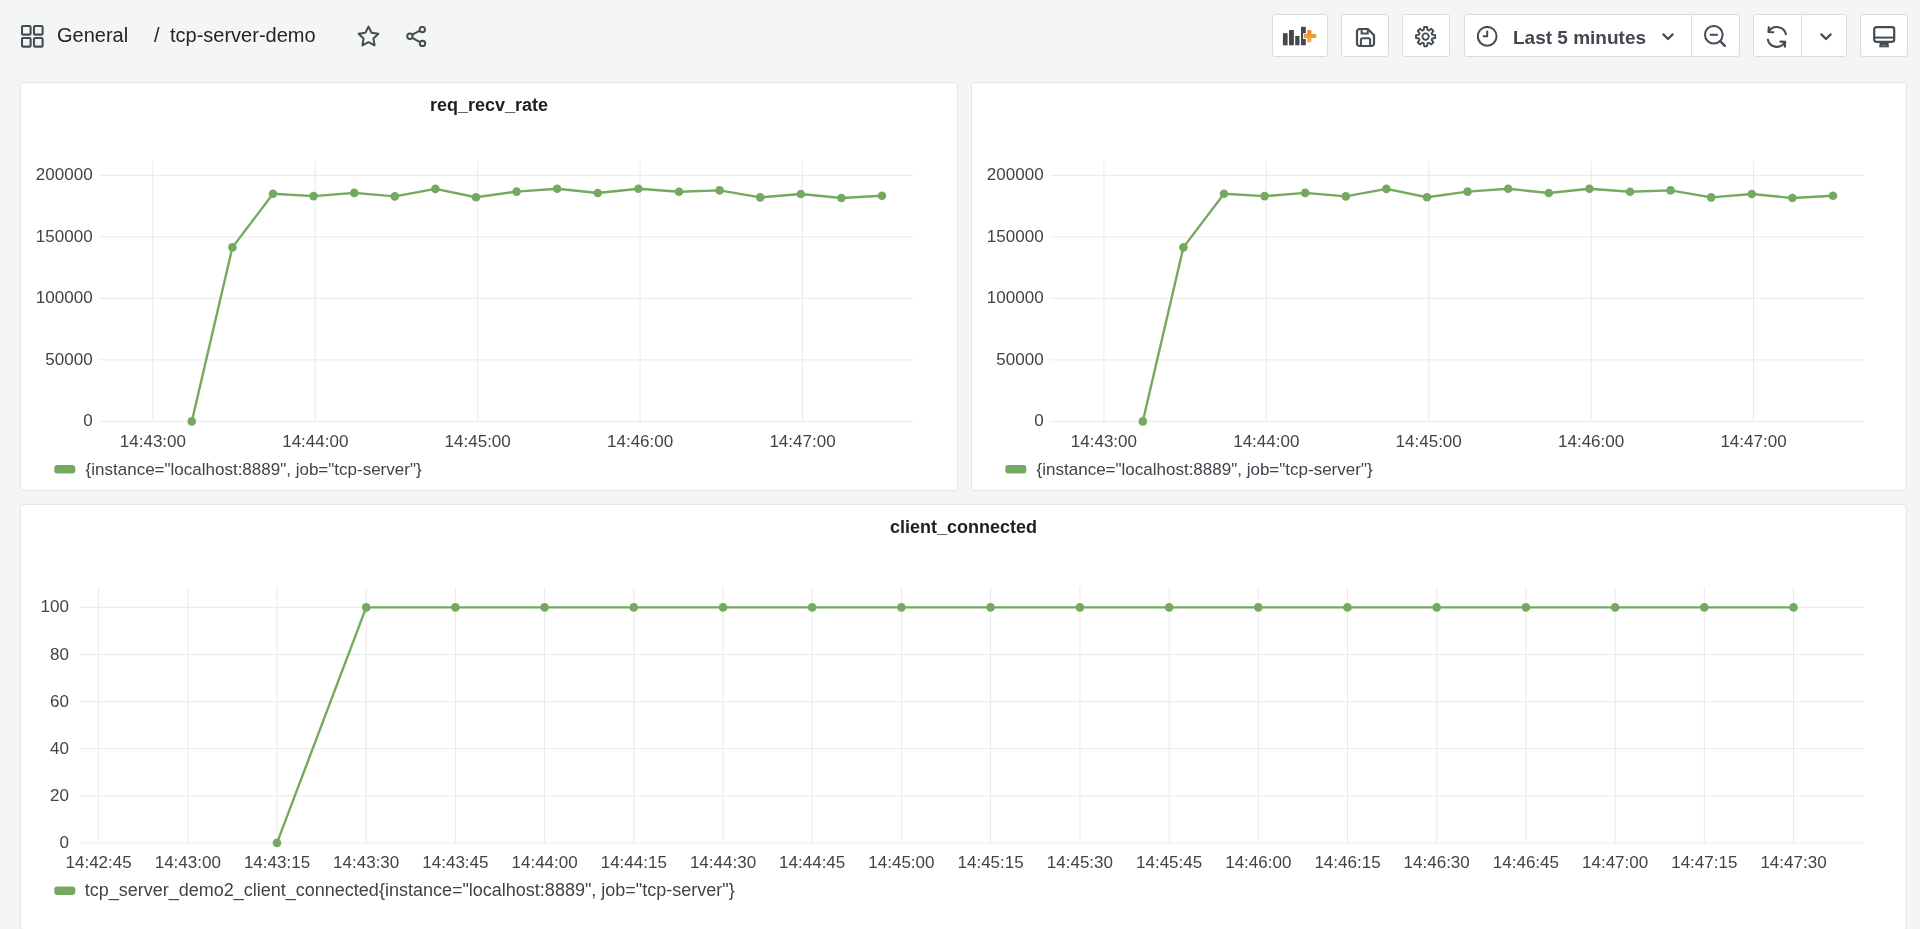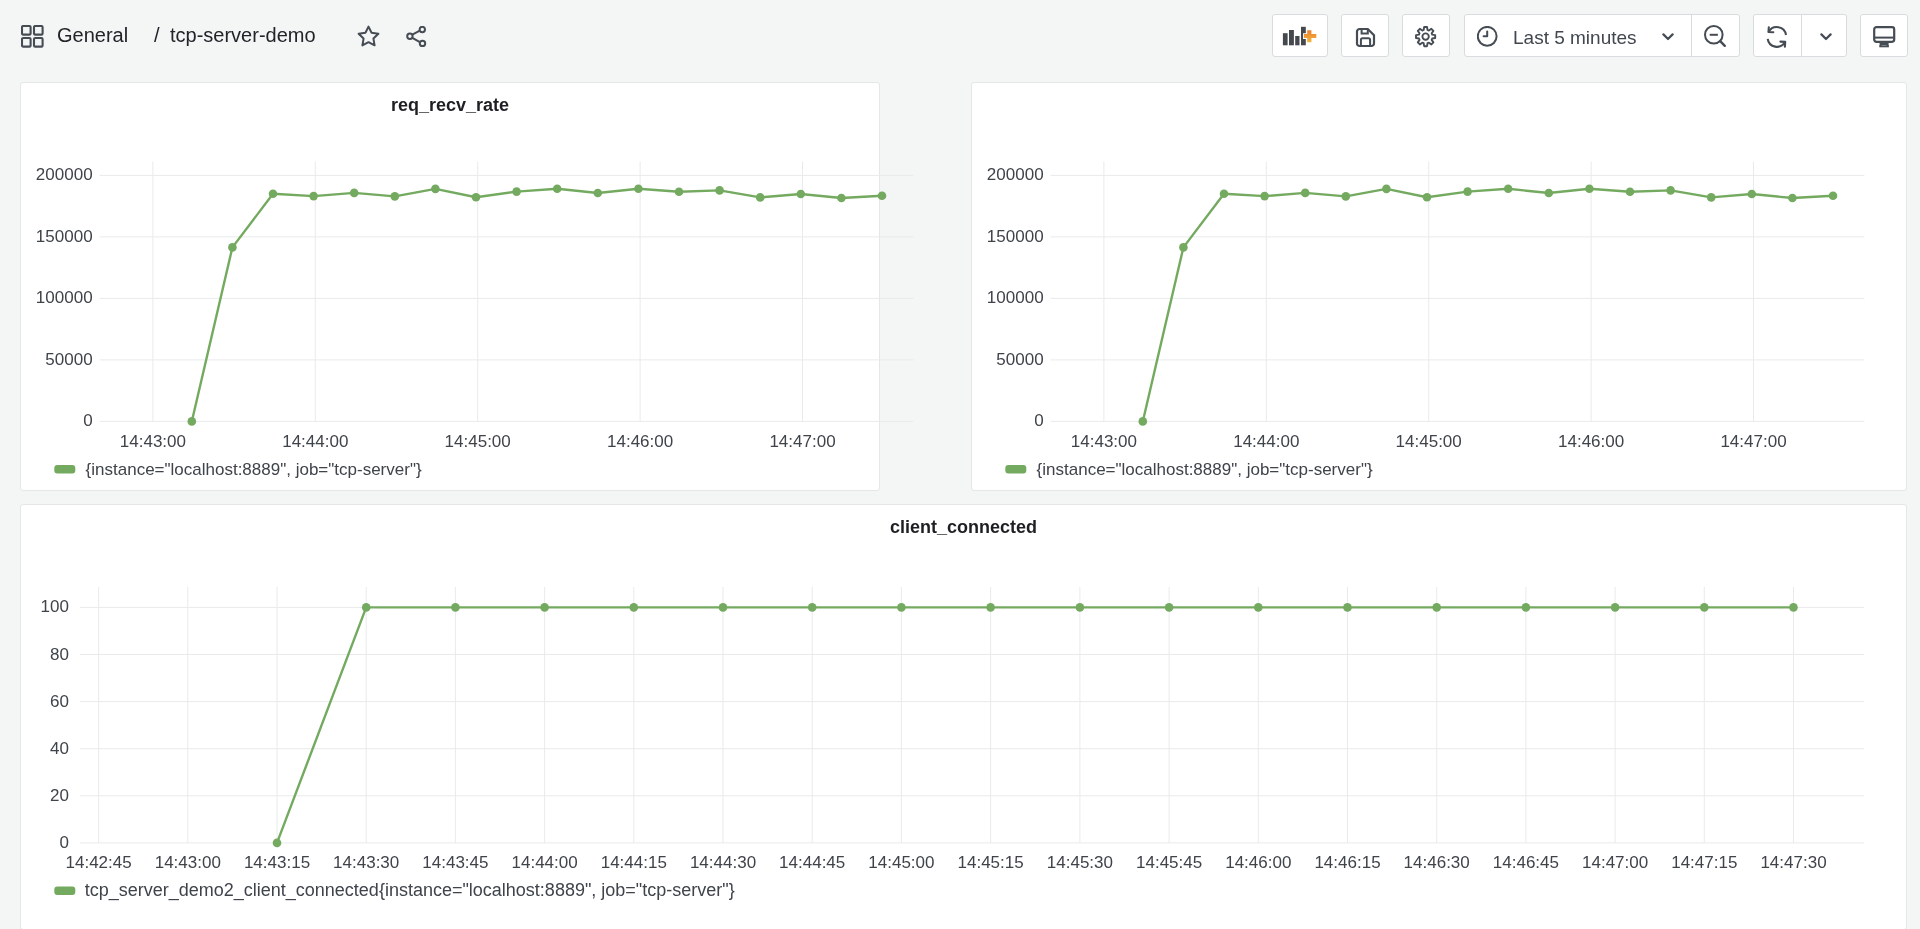--- a/index.html
+++ b/index.html
@@ -54,21 +54,21 @@
 <svg width="22" height="22" viewBox="0 0 22 22" style="position:absolute;left:1415px;top:26px">
     <path d="M8.64 3.98 L9.17 1.01 L12.03 1.01 L12.56 3.98 L13.89 4.54 L16.37 2.80 L18.40 4.83 L16.66 7.31 L17.22 8.64 L20.19 9.17 L20.19 12.03 L17.22 12.56 L16.66 13.89 L18.40 16.37 L16.37 18.40 L13.89 16.66 L12.56 17.22 L12.03 20.19 L9.17 20.19 L8.64 17.22 L7.31 16.66 L4.83 18.40 L2.80 16.37 L4.54 13.89 L3.98 12.56 L1.01 12.03 L1.01 9.17 L3.98 8.64 L4.54 7.31 L2.80 4.83 L4.83 2.80 L7.31 4.54 Z" fill="none" stroke="#464c54" stroke-width="1.9" stroke-linejoin="round"></path>
     <circle cx="10.6" cy="10.6" r="3.2" fill="none" stroke="#464c54" stroke-width="1.9"></circle>
   </svg>
 <div class="btn" style="left:1463.7px;width:276.3px"></div>
 <div style="position:absolute;left:1691px;top:15px;width:1px;height:41px;background:#d9dcde"></div>
 <svg width="21" height="21" viewBox="0 0 21 21" style="position:absolute;left:1477px;top:26px">
     <circle cx="10.2" cy="10.3" r="9.4" fill="none" stroke="#464c54" stroke-width="2"></circle>
     <path d="M10.2 5.4 v4.9 h-3.6" fill="none" stroke="#464c54" stroke-width="2" stroke-linecap="round" stroke-linejoin="round"></path>
   </svg>
-<div style="position:absolute;left:1513px;top:27px;font-size:19px;font-weight:normal;color:#42474f">Last 5 minutes</div>
+<div style="position:absolute;left:1513px;top:27px;font-size:19px;font-weight:bold;color:#42474f">Last 5 minutes</div>
 <svg width="12" height="8" viewBox="0 0 12 8" style="position:absolute;left:1662px;top:32.5px">
     <path d="M1.4 1.4 l4.6 4.6 4.6-4.6" fill="none" stroke="#464c54" stroke-width="2.2" stroke-linecap="round" stroke-linejoin="round"></path>
   </svg>
 <svg width="24" height="24" viewBox="0 0 24 24" style="position:absolute;left:1703px;top:24px">
     <circle cx="10.8" cy="10.8" r="8.8" fill="none" stroke="#464c54" stroke-width="2"></circle>
     <line x1="6.7" y1="10.8" x2="14.9" y2="10.8" stroke="#464c54" stroke-width="2"></line>
     <line x1="17.2" y1="17.2" x2="21.8" y2="21.8" stroke="#464c54" stroke-width="2.4" stroke-linecap="round"></line>
   </svg>
 <div class="btn" style="left:1752.7px;width:94px"></div>
 <div style="position:absolute;left:1801.2px;top:15px;width:1px;height:41px;background:#d9dcde"></div>
@@ -82,21 +82,21 @@
     <path d="M1.4 1.4 l4.6 4.6 4.6-4.6" fill="none" stroke="#464c54" stroke-width="2.2" stroke-linecap="round" stroke-linejoin="round"></path>
   </svg>
 <div class="btn" style="left:1860px;width:48.4px"></div>
 <svg width="23" height="23" viewBox="0 0 23 23" style="position:absolute;left:1873px;top:26px">
     <rect x="1.2" y="1.2" width="20" height="14.6" rx="2.2" fill="none" stroke="#464c54" stroke-width="2.2"></rect>
     <line x1="1.5" y1="11.6" x2="20.9" y2="11.6" stroke="#464c54" stroke-width="2"></line>
     <path d="M7.6 20.2 v-2.3 h7 v2.3" fill="none" stroke="#464c54" stroke-width="2"></path>
     <line x1="6.3" y1="20.3" x2="15.9" y2="20.3" stroke="#464c54" stroke-width="2"></line>
   </svg>
 
-<div class="panel" style="left:20px;top:81.5px;width:860px;height:409px">
+<div class="panel" style="left:20px;top:81.5px;width:938px;height:409px">
   <div class="ptitle">req_recv_rate</div>
   <svg width="938" height="409" viewBox="0 0 938 409" style="position:absolute;left:0;top:0">
       <line x1="78.5" y1="338.4" x2="892.4" y2="338.4" stroke="#e9eaeb" stroke-width="1"></line>
       <line x1="78.5" y1="276.9" x2="892.4" y2="276.9" stroke="#e9eaeb" stroke-width="1"></line>
       <line x1="78.5" y1="215.4" x2="892.4" y2="215.4" stroke="#e9eaeb" stroke-width="1"></line>
       <line x1="78.5" y1="153.9" x2="892.4" y2="153.9" stroke="#e9eaeb" stroke-width="1"></line>
       <line x1="78.5" y1="92.4" x2="892.4" y2="92.4" stroke="#e9eaeb" stroke-width="1"></line>
       <line x1="131.9" y1="78.5" x2="131.9" y2="338.4" stroke="#e9eaeb" stroke-width="1"></line>
       <line x1="294.3" y1="78.5" x2="294.3" y2="338.4" stroke="#e9eaeb" stroke-width="1"></line>
       <line x1="456.7" y1="78.5" x2="456.7" y2="338.4" stroke="#e9eaeb" stroke-width="1"></line>

